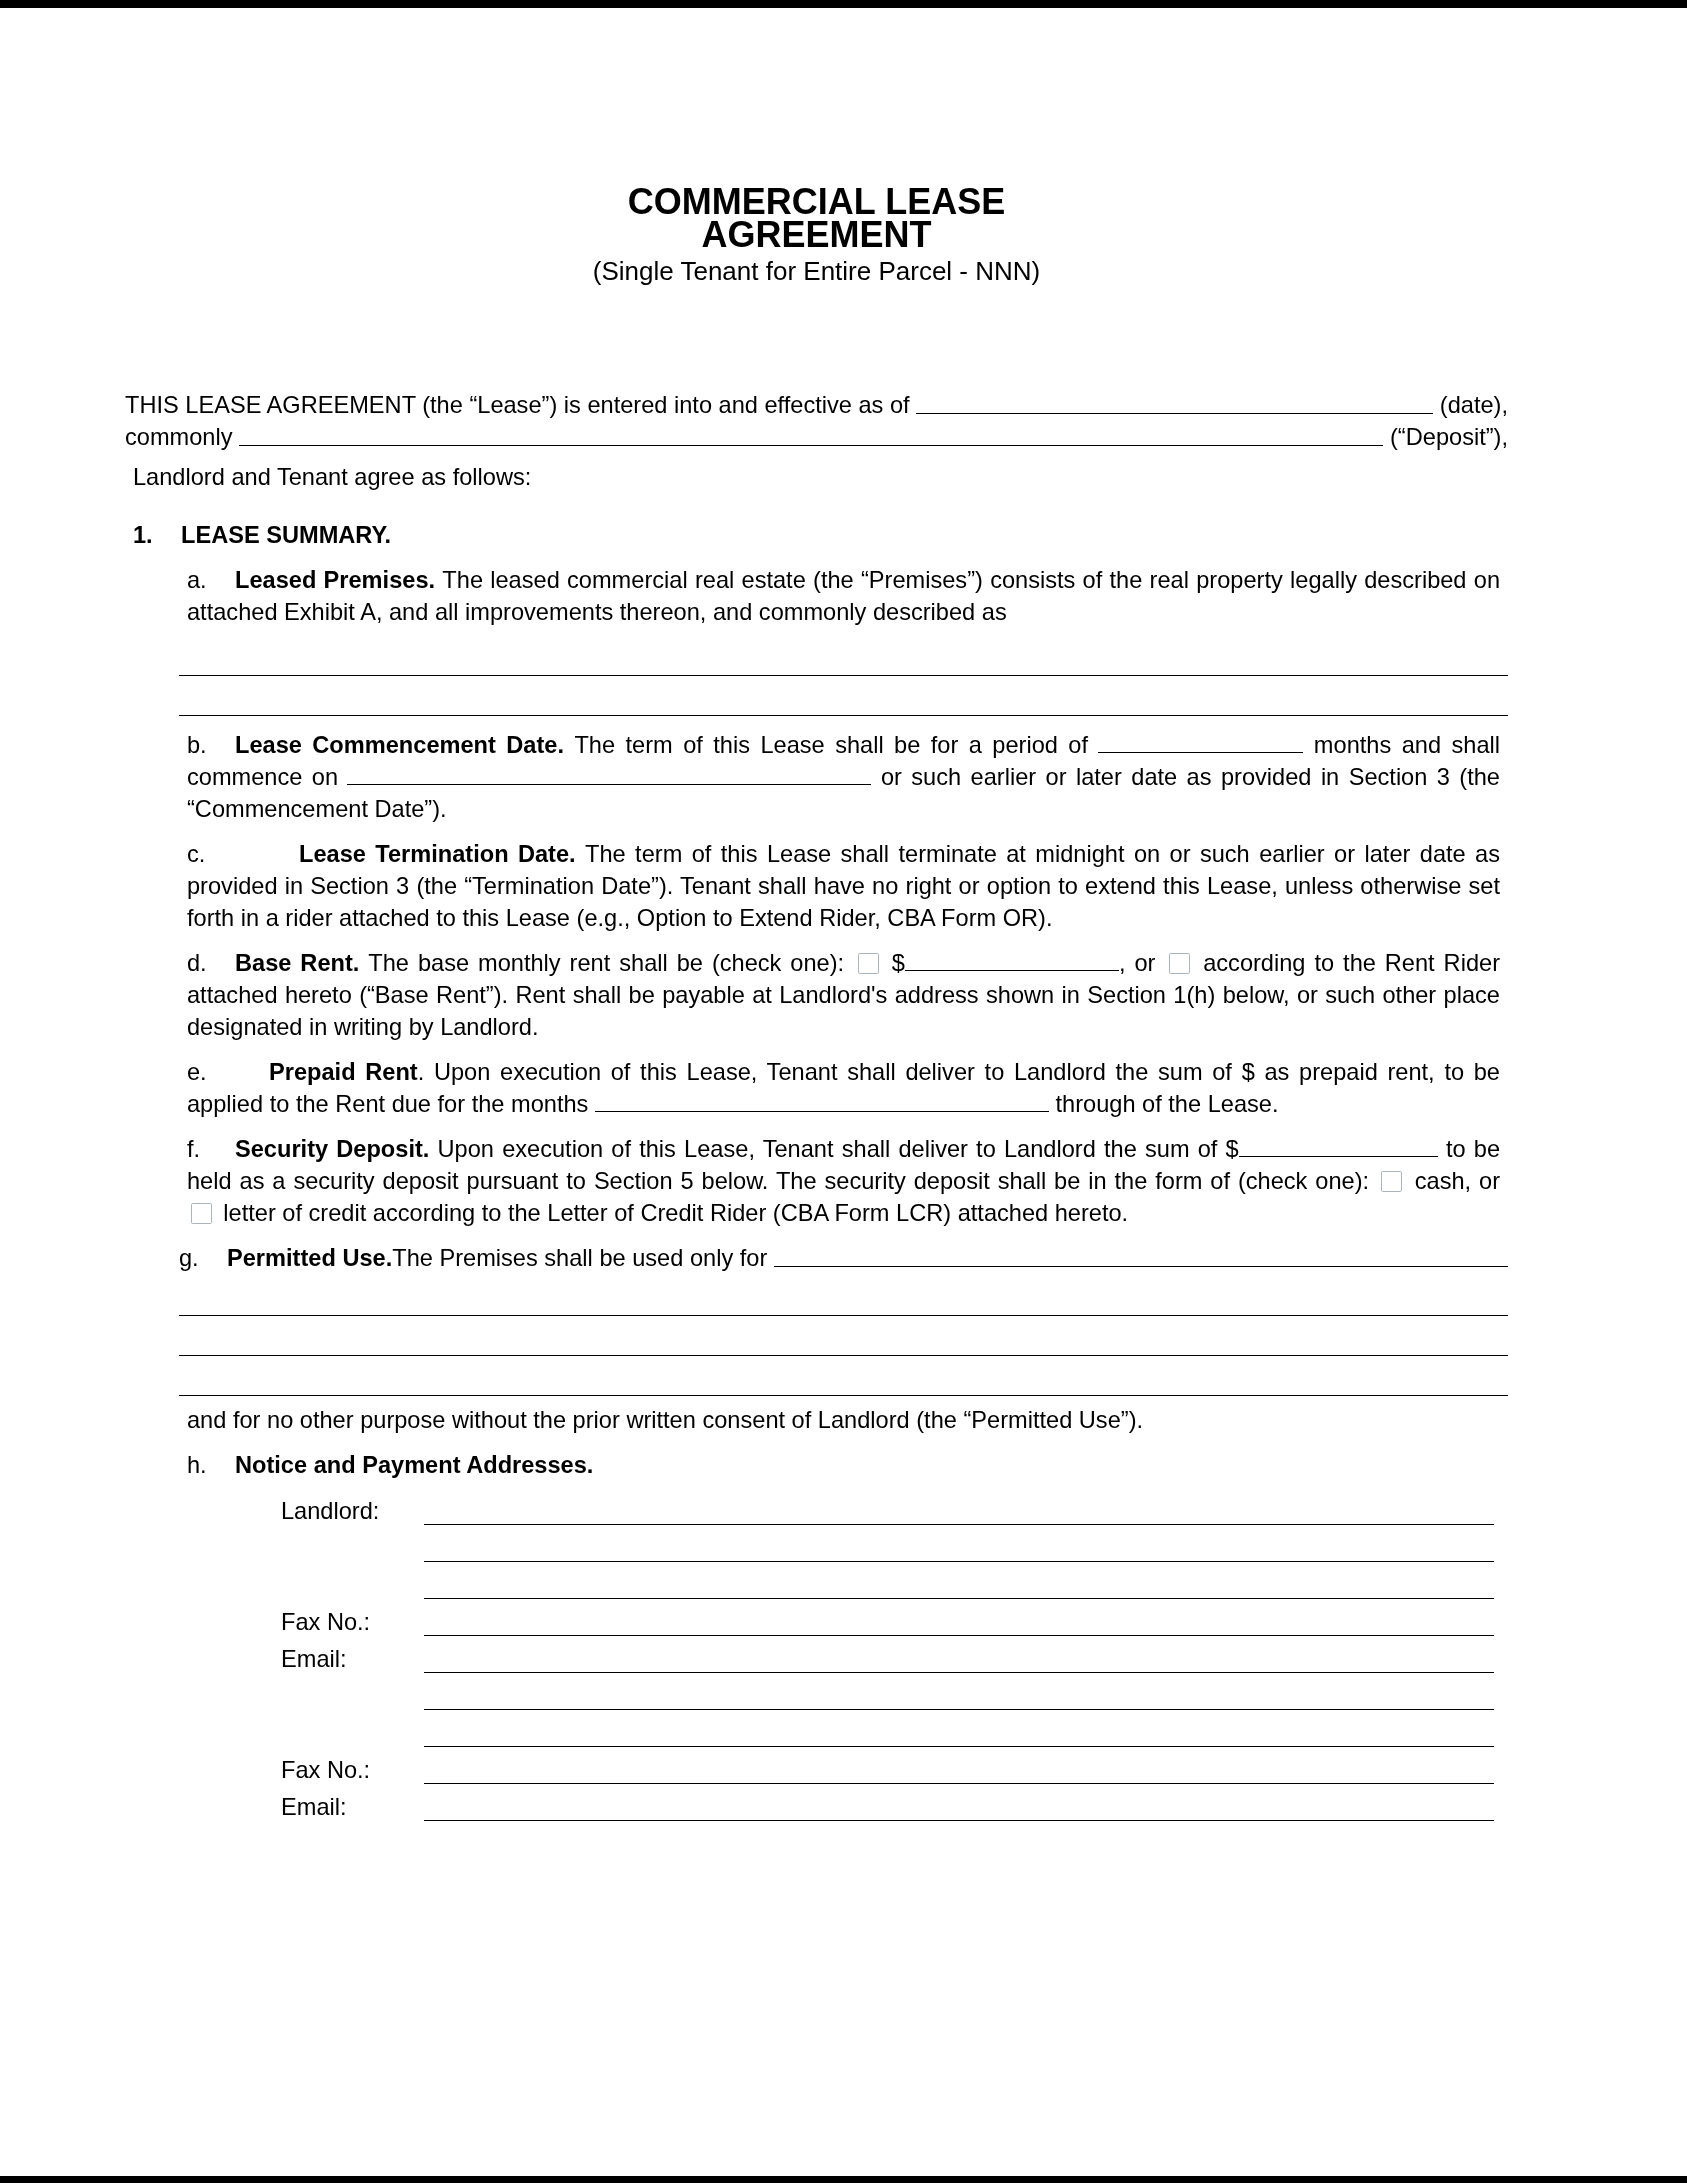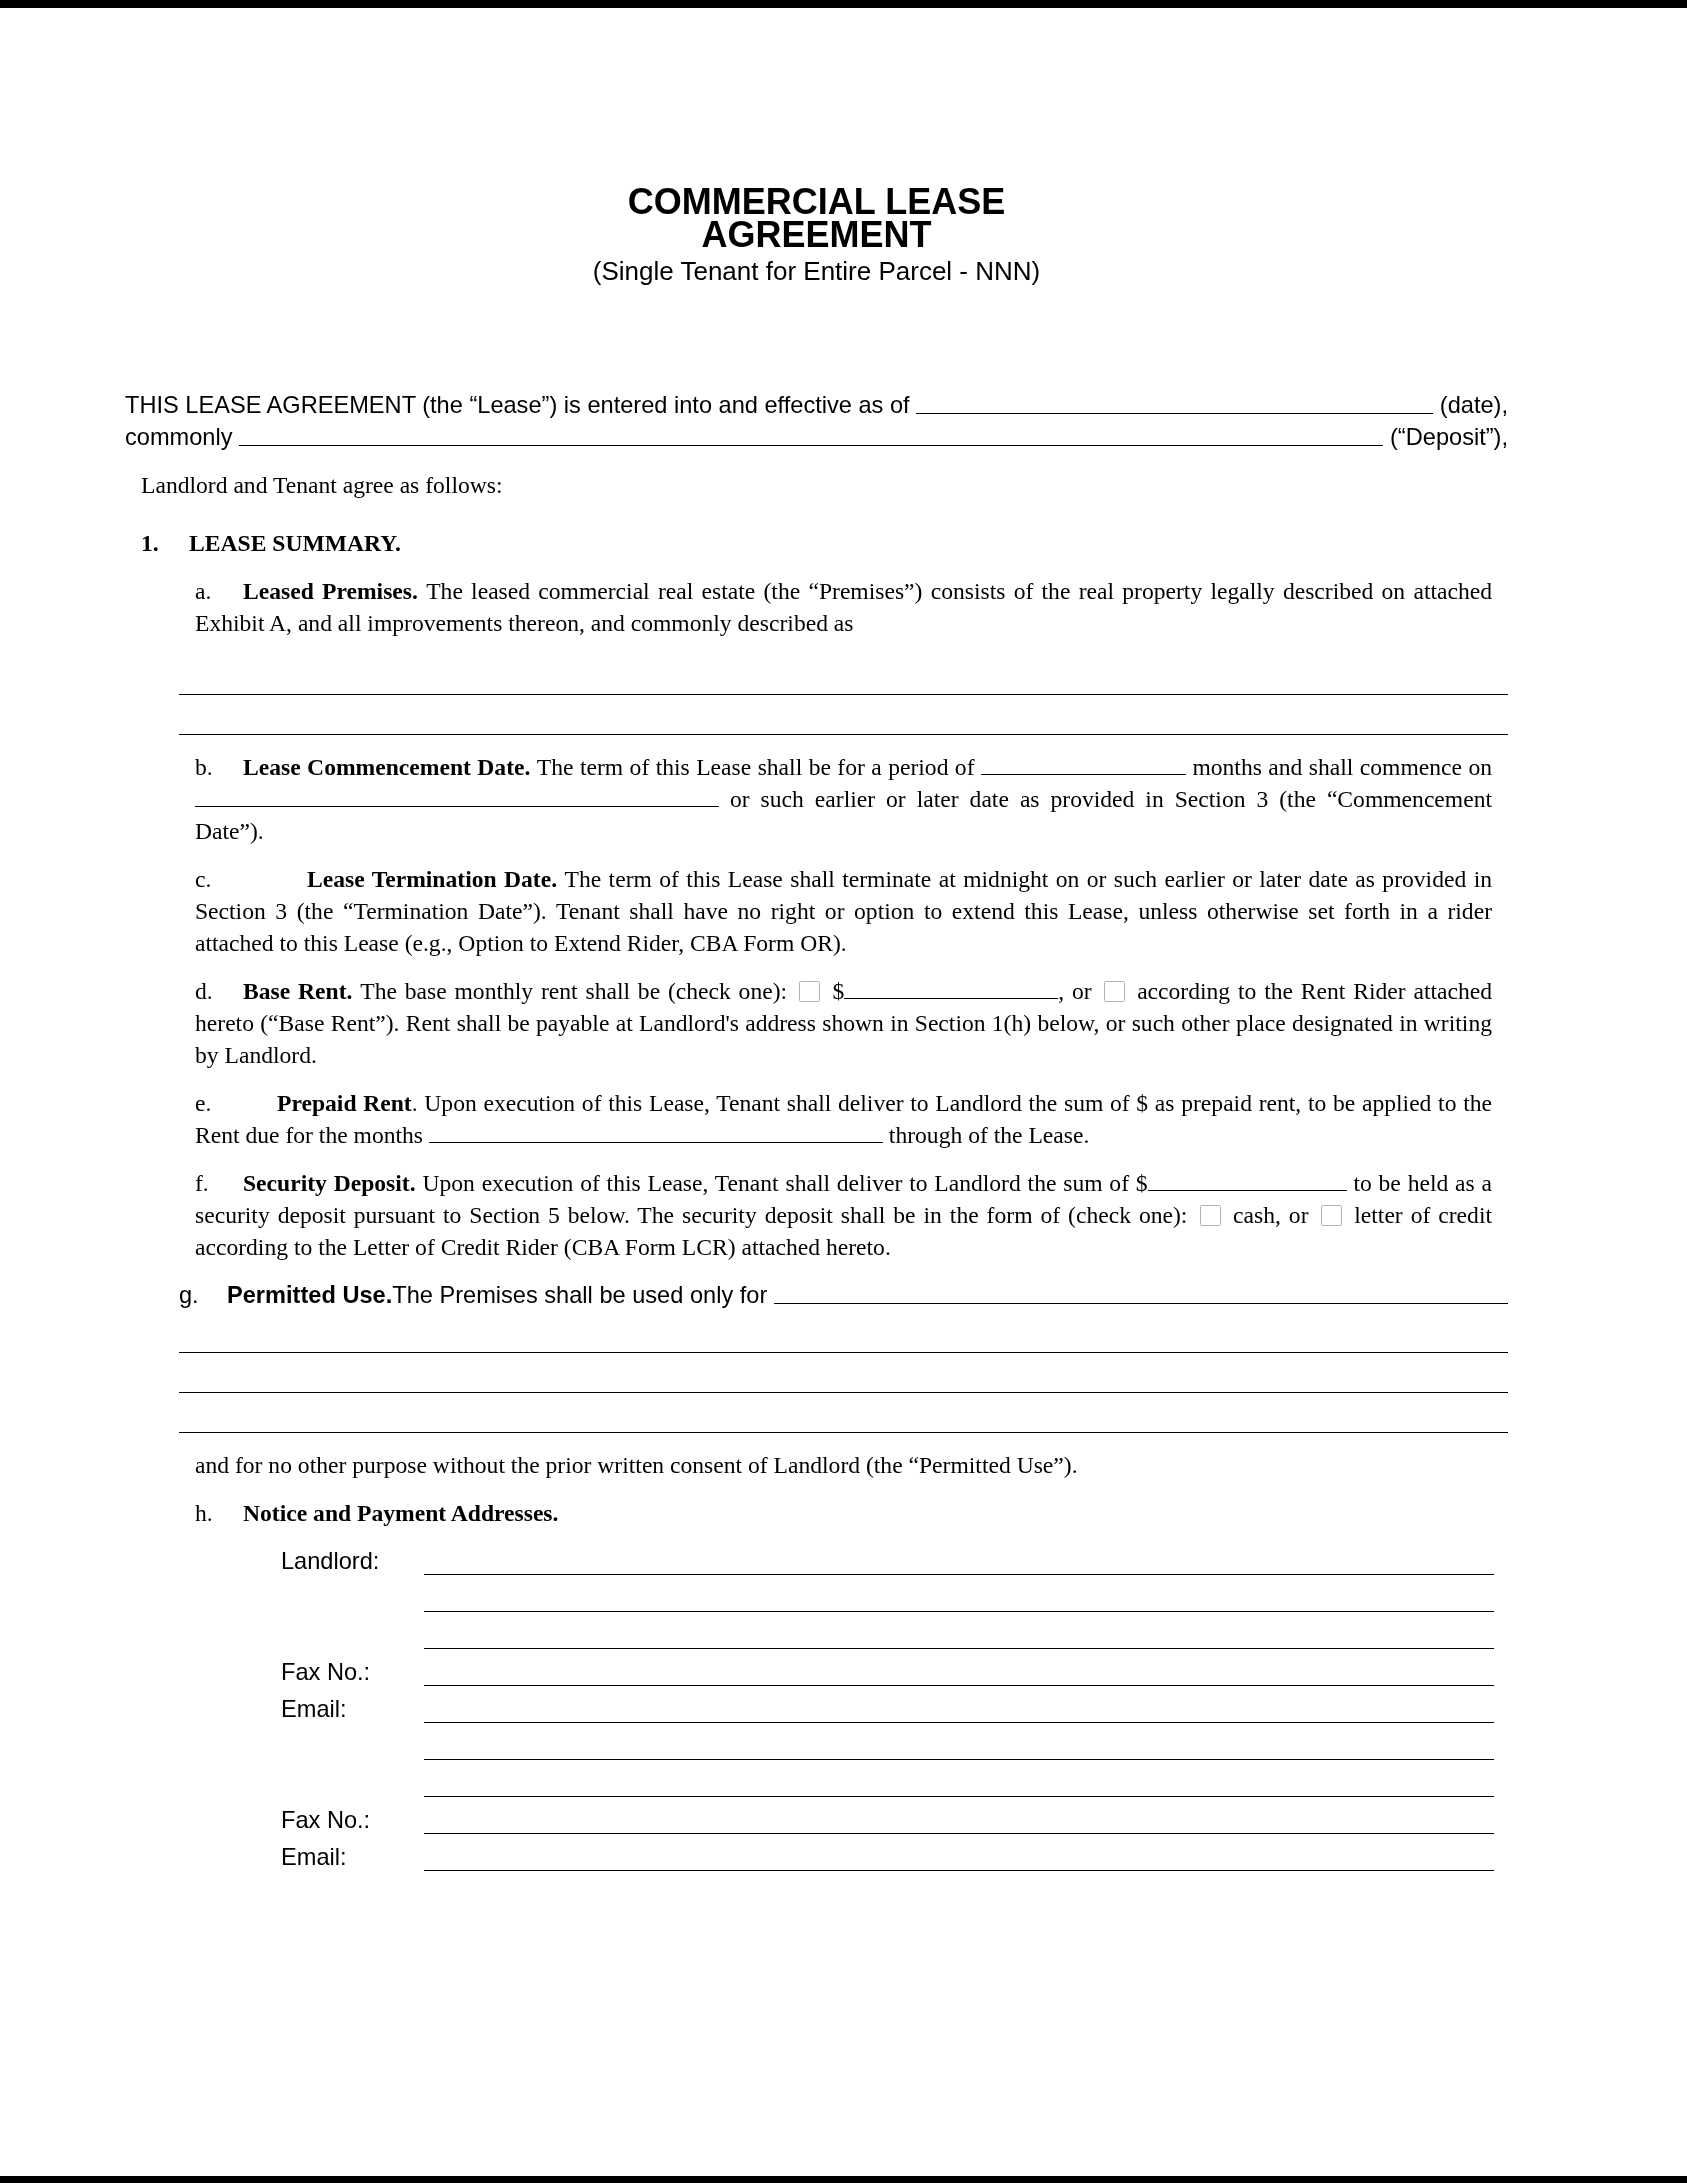--- a/index.html
+++ b/index.html
@@ -30,21 +30,21 @@
     font-size: 36px; line-height: 33px; font-weight: bold; margin: 0;
   }
   .doc-subtitle {
     font-size: 26px; line-height: 40px; font-weight: normal; margin: 0;
   }
 
   
   .intro { margin-top: 98px; }
   .fill-line { display: flex; }
   .fill-line > span { white-space: pre; }
-  .para { margin: 16px; text-align: justify; font-family: Liberation Serif, serif; }
+  .para { margin: 8px; text-align: justify; }
   .para.no-justify { text-align: left; }
 
   
   .blank {
     display: inline-block;
     height: 3.5px;
     border-bottom: 1.7px solid #000000;
   }
   .blank-flex {
     flex: 1 1 auto;

